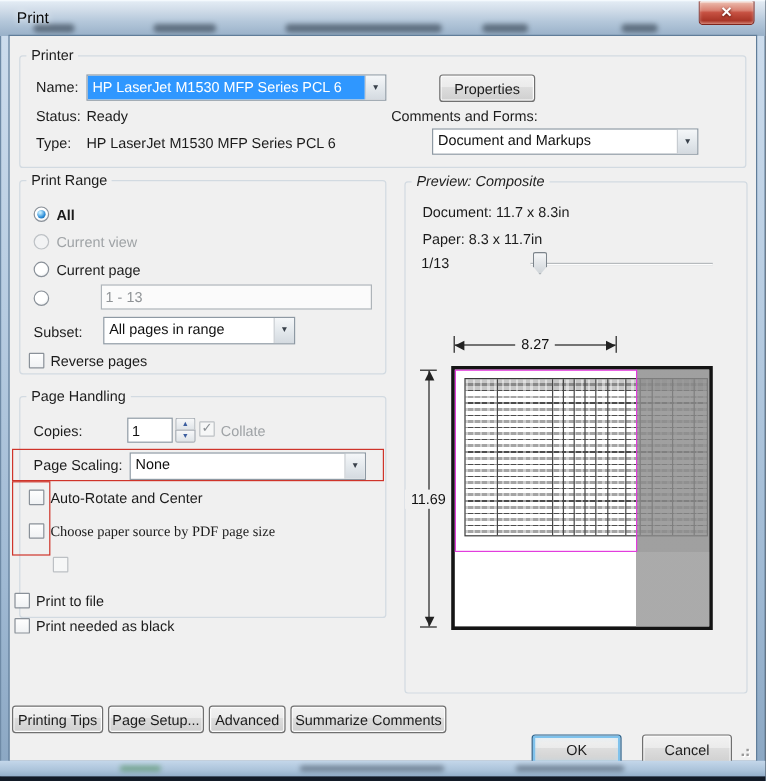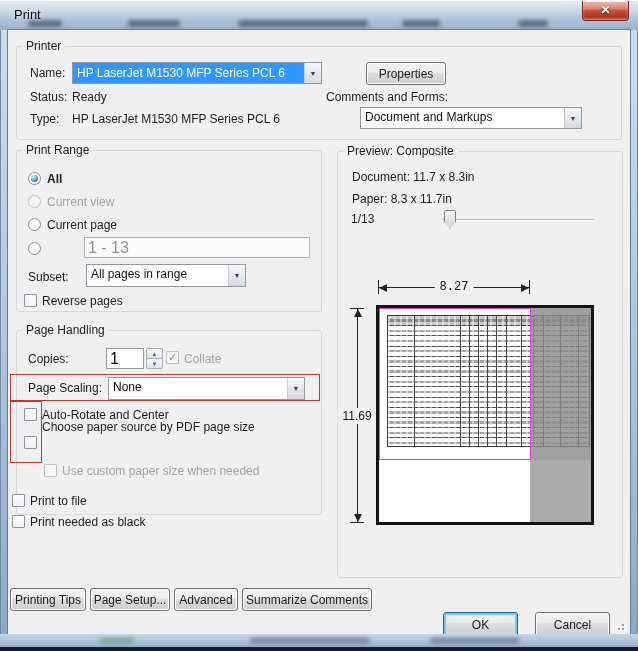--- a/index.html
+++ b/index.html
@@ -52,21 +52,21 @@
     cursor:pointer; white-space:nowrap;
   }
   .btn.default {
     border:1px solid #2c628b;
     box-shadow:inset 0 0 0 2px #7fc2ec, inset 0 0 6px #b9e4fb;
   }
   .combo { position:absolute; background:#fff; border:1px solid #8e99a3; display:flex; align-items:stretch; overflow:hidden; }
   .combo .ctxt { flex:1; font-size:12px; color:#101010; padding:2px 0 0 4px; white-space:nowrap; overflow:hidden; }
   .combo .carrow { width:17px; border-left:1px solid #c7ccd1; background:linear-gradient(180deg,#f5f7f9 0%,#e4e9ed 50%,#d4dae0 100%);
     display:flex; align-items:center; justify-content:center; font-size:7px; color:#39414b; }
-  .tinput { position:absolute; background:#fff; border:1px solid #8e99a3; font-family:"Liberation Sans",sans-serif; font-size:16px; color:#111; padding:0 3px; }
+  .tinput { position:absolute; background:#fff; border:1px solid #8e99a3; font-family:"Liberation Sans",sans-serif; font-size:12px; color:#111; padding:0 3px; }
   .tinput.dim { color:#8f9396; border-color:#aeb4b9; background:#fbfbfb; }
   .cb { position:absolute; width:13px; height:13px; background:linear-gradient(180deg,#fefefe,#f0f2f4); border:1px solid #8a9199; border-radius:1px;
         font-size:11px; line-height:11px; color:#8b9094; text-align:center; }
   .cb.dis { border-color:#bcc0c4; background:#f6f7f7; }
   .radio { position:absolute; width:13px; height:13px; border-radius:50%; border:1px solid #8a9199;
            background:radial-gradient(circle at 40% 35%, #ffffff 55%, #dde2e6); }
   .radio.sel::after { content:""; position:absolute; inset:2px; border-radius:50%;
            background:radial-gradient(circle at 35% 30%, #bfeaff 10%, #2f8fd8 60%, #0f5a9b); }
   .radio.dis { border-color:#bdc1c5; background:#f2f3f4; }
   .redbox { position:absolute; border:1px solid #cf342a; z-index:6; }
@@ -185,38 +185,37 @@
     <div class="redbox" style="left:2px;top:344px;width:310px;height:27px;"></div>
     <span class="lbl" style="left:20px;top:351px;">Page Scaling:</span>
     <div class="combo" style="left:100px;top:347px;width:197px;height:23px;">
       <span class="ctxt">None</span>
       <span class="carrow">▼</span>
     </div>
     <div class="redbox" style="left:2px;top:371px;width:32px;height:62px;"></div>
     <div class="cb" style="left:16px;top:378px;"></div>
     <span class="lbl" style="left:34px;top:378px;">Auto-Rotate and Center</span>
     <div class="cb" style="left:16px;top:406px;"></div>
-    <span class="lbl" style="left:34px;top:390px;">Choose paper source by PDF page size</span>
+    <span class="lbl" style="left:34px;top:406px;font-family:Liberation Serif, serif;">Choose paper source by PDF page size</span>
     <div class="cb dis" style="left:36px;top:434px;"></div>
-    <span class="lbl dis" style="left:54px;top:434px;">Use custom paper size when needed</span>
 
     <div class="cb" style="left:4px;top:464px;"></div>
     <span class="lbl" style="left:22px;top:464px;">Print to file</span>
     <div class="cb" style="left:4px;top:485px;"></div>
     <span class="lbl" style="left:22px;top:485px;">Print needed as black</span>
 
     <div class="groupbox" style="left:329px;top:121px;width:286px;height:427px;"></div>
-    <span class="grouplabel" style="left:335px;top:114px;">Preview: Composite</span>
+    <span class="grouplabel" style="left:335px;top:114px;font-style:italic;">Preview: Composite</span>
     <span class="lbl" style="left:344px;top:140px;">Document: 11.7 x 8.3in</span>
     <span class="lbl" style="left:344px;top:162px;">Paper: 8.3 x 11.7in</span>
     <span class="lbl" style="left:343px;top:182px;">1/13</span>
     <div class="slider-track" style="left:434px;top:189px;width:152px;"></div>
     <div class="slider-thumb" style="left:436px;top:180px;"></div>
 
-    <div class="dim-h" style="left:370px;top:250px;width:152px;font-family:Liberation Mono, monospace;">
+    <div class="dim-h" style="left:370px;top:250px;width:136px;">
       <span class="tick" style="left:0;"></span>
         <span class="tick" style="right:0;"></span>
       <span class="dline"></span>
         <span class="ah l"></span>
         <span class="ah r"></span>
       <span class="dlabel">8.27</span>
     </div>
 
     <div class="dim-v" style="left:342px;top:278px;height:215px;">
       <span class="tick" style="top:0;"></span>

